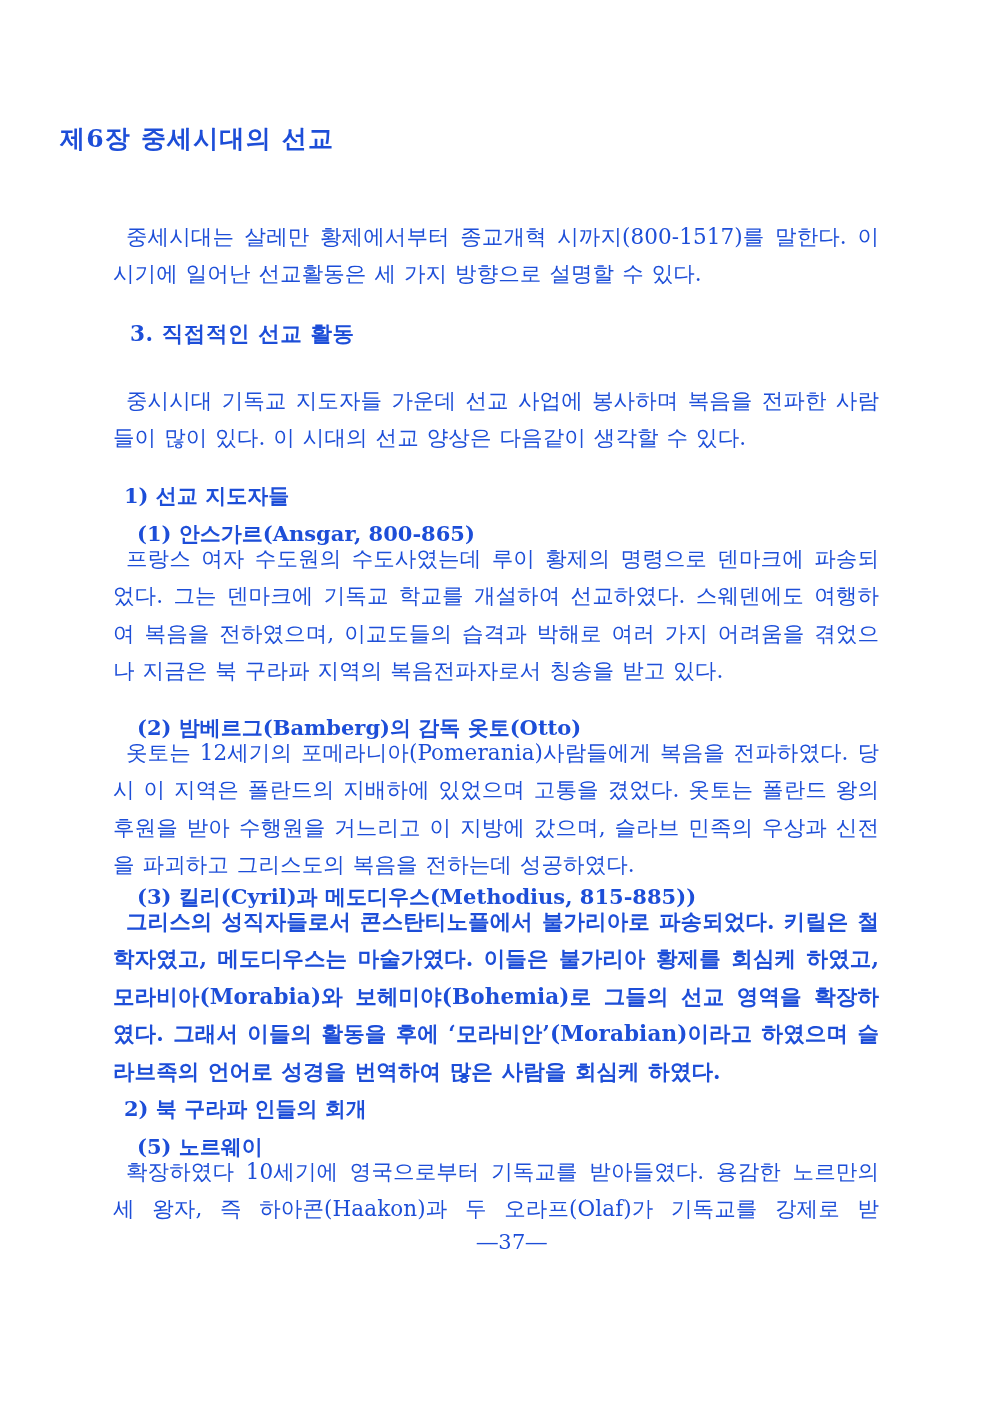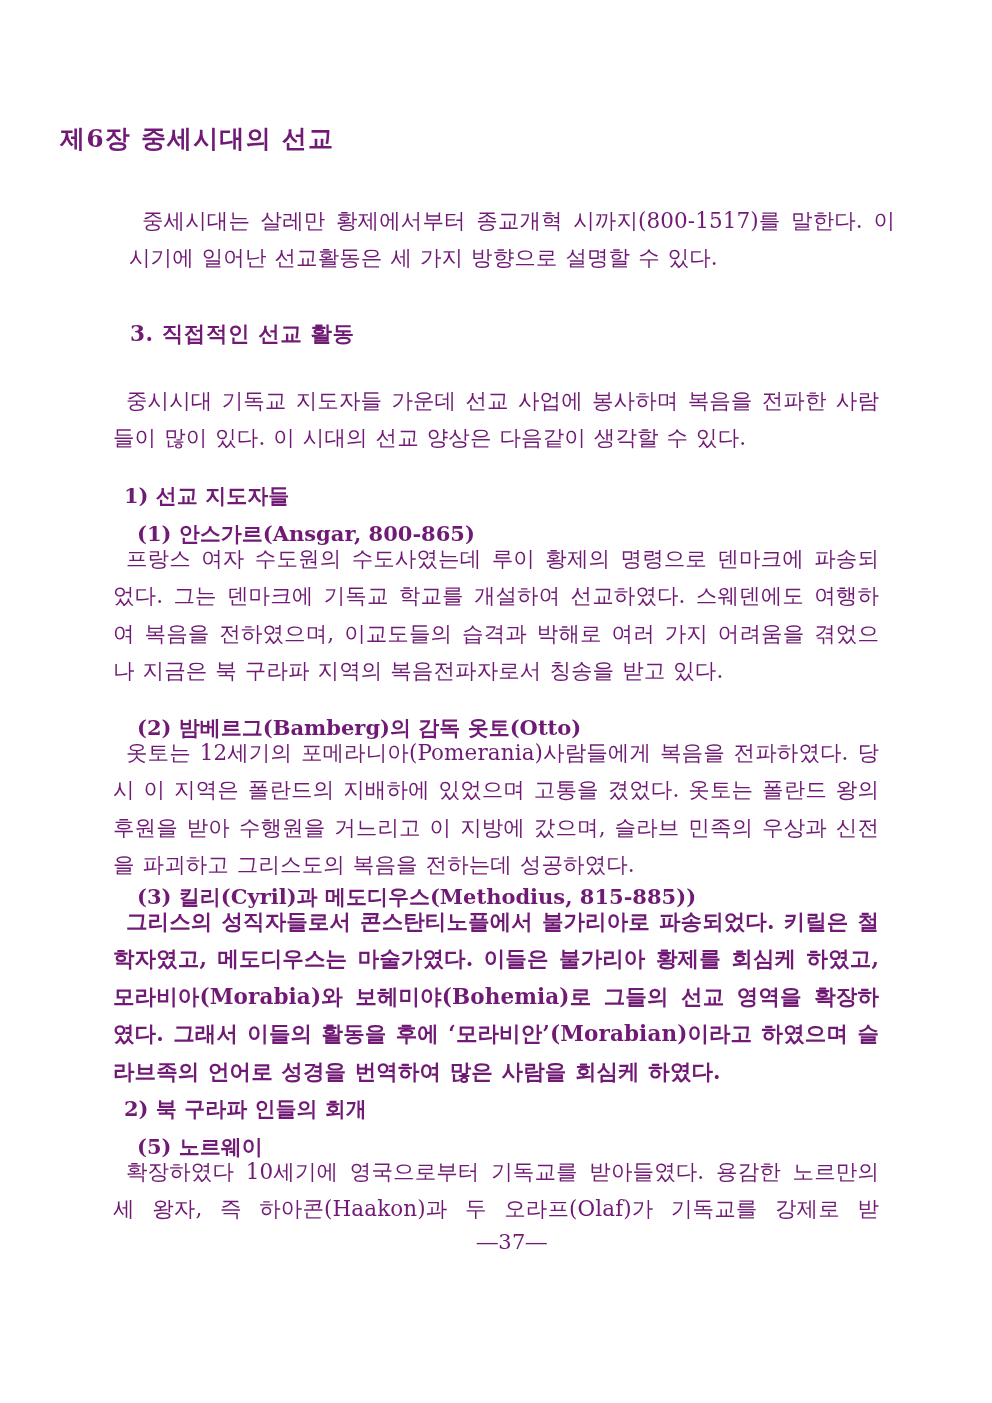--- a/index.html
+++ b/index.html
@@ -9,21 +9,21 @@
     background: #ffffff;
   }
   .page {
     position: relative;
     width: 992px;
     height: 1403px;
     background: #ffffff;
     margin: 0 auto;
     overflow: hidden;
     font-family: "DejaVu Serif", "Liberation Serif", serif;
-    color: #701a75;
+    color: #1d4ed8;
   }
   .content {
     position: absolute;
     left: 113px;
     top: 0;
     width: 766px;
   }
 
   
   .chapter-title {
@@ -95,21 +95,21 @@
 </style>
 </head>
 <body>
 
 <div class="page">
 
   <h1 class="chapter-title">제6장 중세시대의 선교</h1>
 
   <div class="content">
 
-    <p class="block para-first lastflat" style="top:180px;margin-left:16px;">중세시대는 살레만 황제에서부터 종교개혁 시까지(800-1517)를 말한다. 이 시기에 일어난 선교활동은 세 가지 방향으로 설명할 수 있다.</p>
+    <p class="block para-first lastflat" style="top:196px;">중세시대는 살레만 황제에서부터 종교개혁 시까지(800-1517)를 말한다. 이 시기에 일어난 선교활동은 세 가지 방향으로 설명할 수 있다.</p>
 
     <h2 class="heading-num ind-head" style="top:297px;">3. 직접적인 선교 활동</h2>
 
     <p class="block para-first lastflat" style="top:360px;">중시시대 기독교 지도자들 가운데 선교 사업에 봉사하며 복음을 전파한 사람들이 많이 있다. 이 시대의 선교 양상은 다음같이 생각할 수 있다.</p>
 
     <h3 class="sub-item ind1" style="top:456px;">1) 선교 지도자들</h3>
 
     <h4 class="sub-item ind2" style="top:487px;">(1) 안스가르(Ansgar, 800-865)</h4>
 
     <p class="block para-first lastflat" style="top:518px;">프랑스 여자 수도원의 수도사였는데 루이 황제의 명령으로 덴마크에 파송되었다. 그는 덴마크에 기독교 학교를 개설하여 선교하였다. 스웨덴에도 여행하여 복음을 전하였으며, 이교도들의 습격과 박해로 여러 가지 어려움을 겪었으나 지금은 북 구라파 지역의 복음전파자로서 칭송을 받고 있다.</p>

